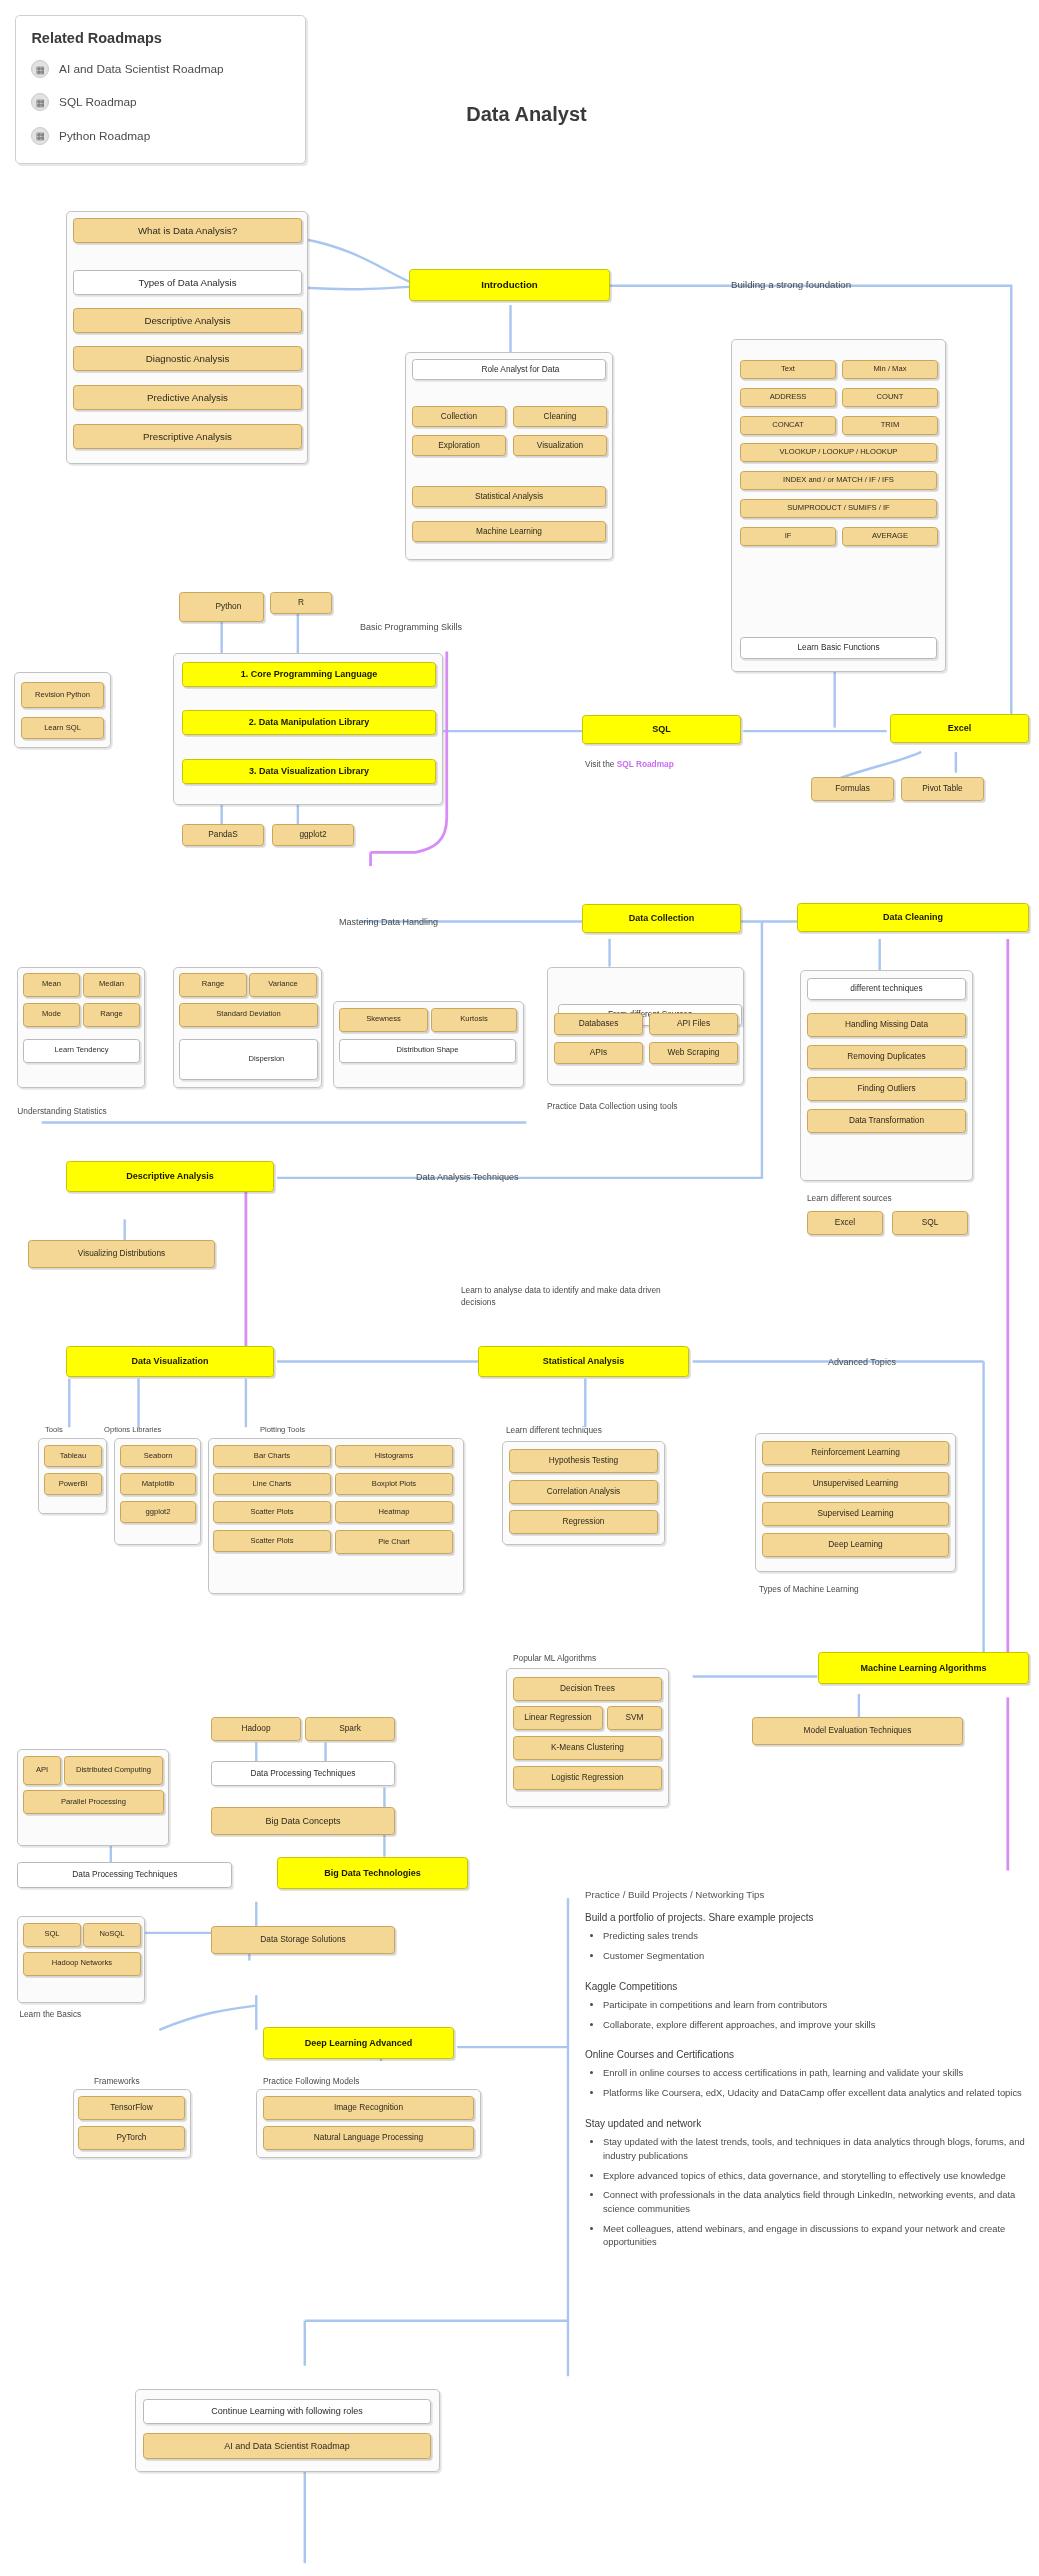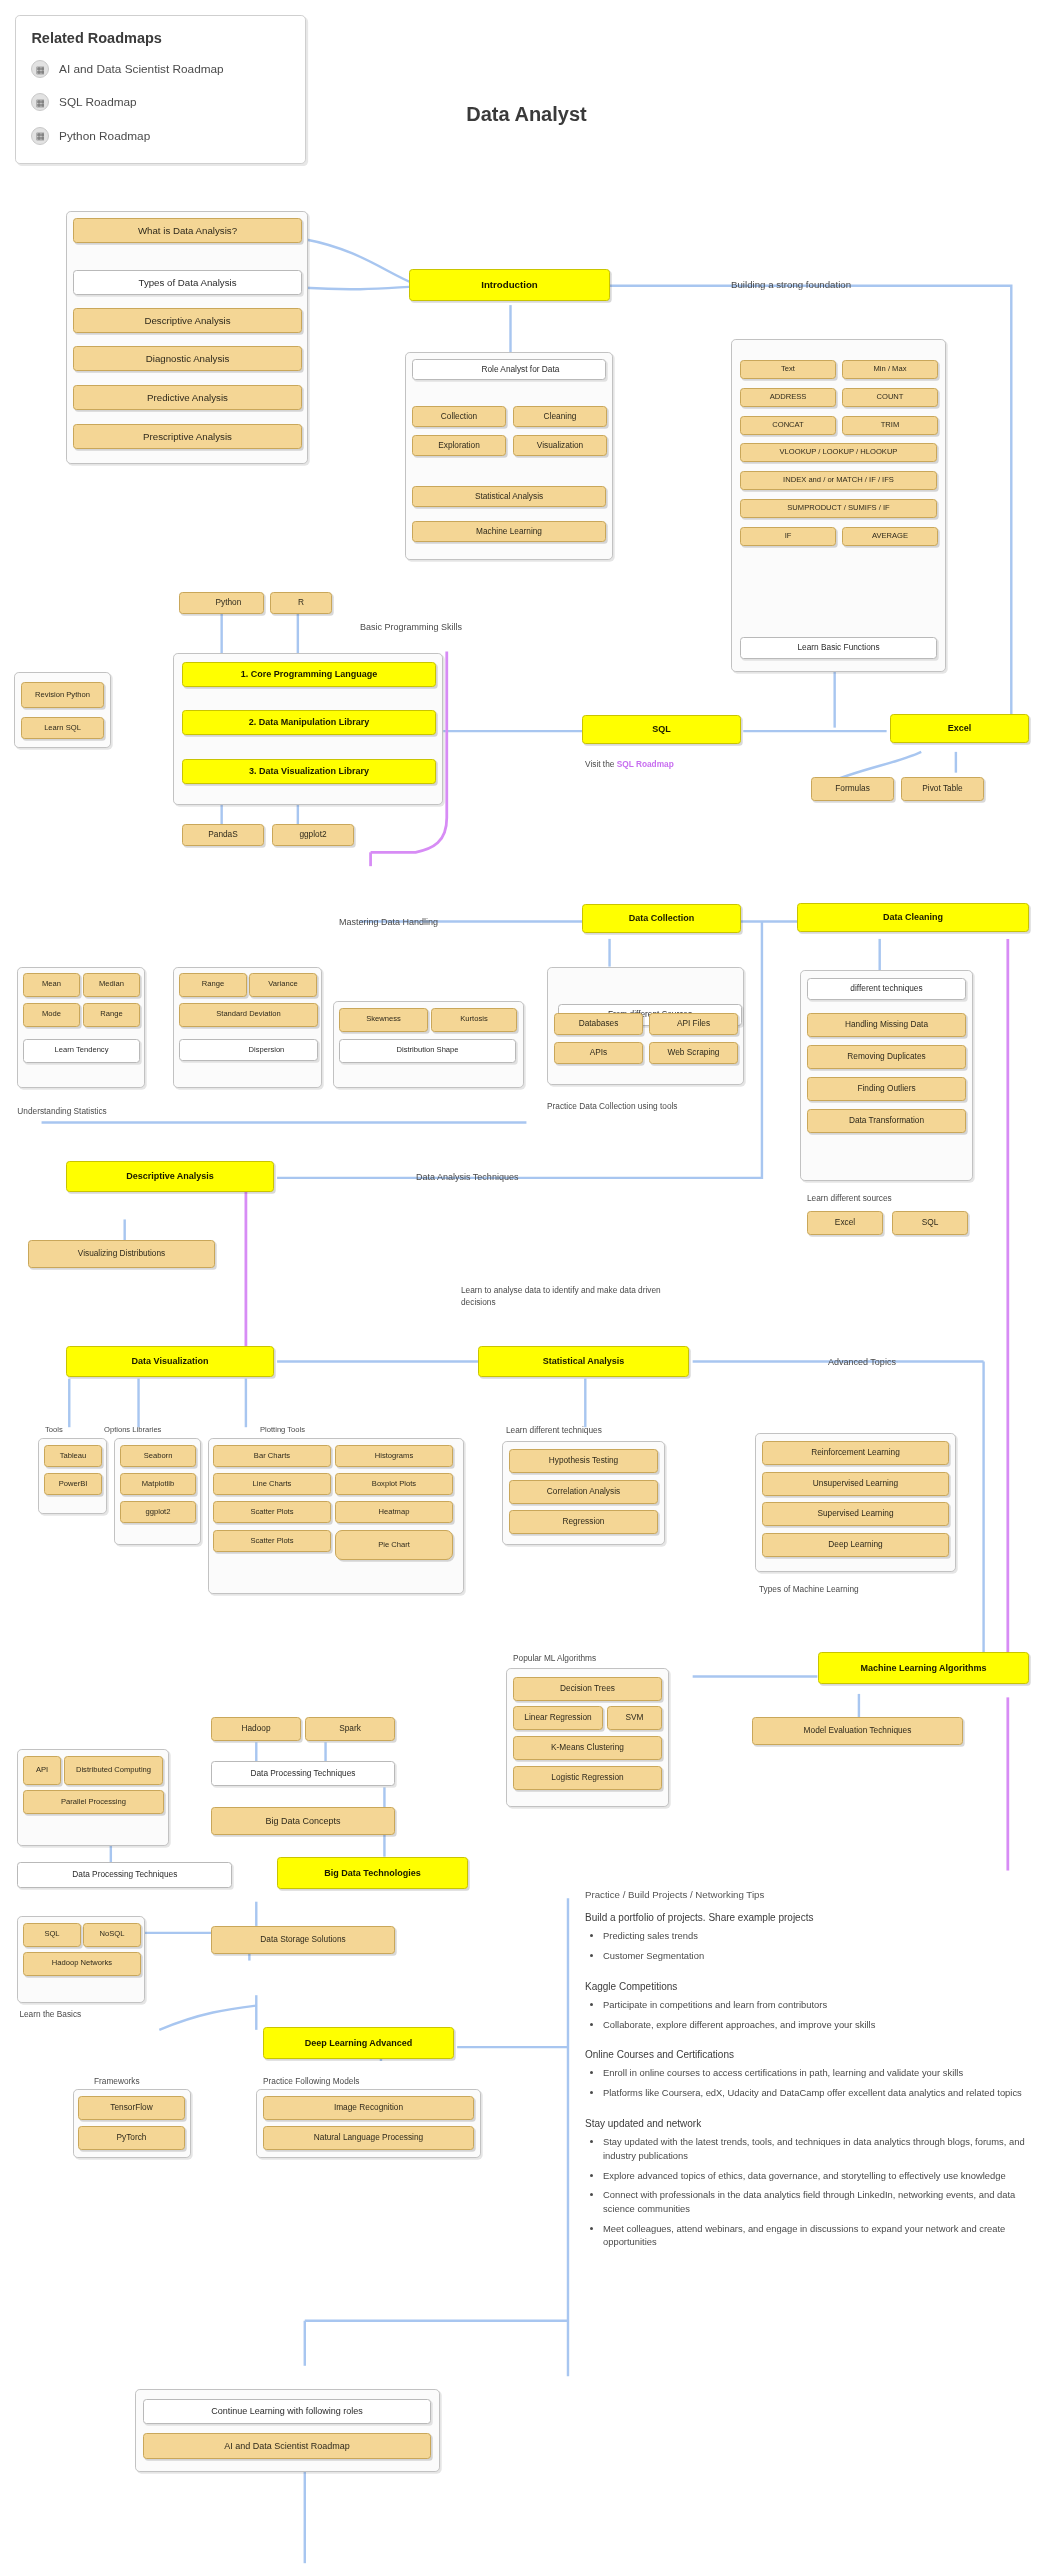--- a/index.html
+++ b/index.html
@@ -220,21 +220,21 @@
   <div class="node tan small" style="left:842px; top:416px; width:96px; height:19.4px;">TRIM</div>
   <div class="node tan small" style="left:740px; top:443px; width:197px; height:19.4px;">VLOOKUP / LOOKUP / HLOOKUP</div>
   <div class="node tan small" style="left:740px; top:471px; width:197px; height:19.4px;">INDEX and / or MATCH / IF / IFS</div>
   <div class="node tan small" style="left:740px; top:499px; width:197px; height:19.4px;">SUMPRODUCT / SUMIFS / IF</div>
   <div class="node tan small" style="left:740px; top:527px; width:96px; height:19.4px;">IF</div>
   <div class="node tan small" style="left:842px; top:527px; width:96px; height:19.4px;">AVERAGE</div>
   <div class="node white s12" style="left:740px; top:637px; width:197px; height:22px;">Learn Basic Functions</div>
 
   <div class="plain s13" style="left:360px; top:620px; width:194px; height:14px;">Basic Programming Skills</div>
 
-  <div class="node tan s12" style="left:179px; top:592px; width:85px; height:22px;padding-left:18px;">Python</div>
+  <div class="node tan s12" style="left:179px; top:592px; width:85px; height:30px;padding-left:18px;">Python</div>
   <div class="node tan s12" style="left:270px; top:592px; width:62px; height:22px;">R</div>
 
   <div class="group-box" style="left:14px; top:672px; width:97px; height:76px;"></div>
   <div class="node tan small" style="left:21px; top:682px; width:83px; height:26px;">Revision Python</div>
   <div class="node tan small" style="left:21px; top:717px; width:83px; height:22px;">Learn SQL</div>
 
   <div class="group-box" style="left:173px; top:653px; width:270px; height:152px;"></div>
   <div class="node yellow s13" style="left:182px; top:662px; width:254px; height:25px;">1. Core Programming Language</div>
   <div class="node yellow s13" style="left:182px; top:710px; width:254px; height:25px;">2. Data Manipulation Library</div>
   <div class="node yellow s13" style="left:182px; top:759px; width:254px; height:25px;">3. Data Visualization Library</div>
@@ -278,21 +278,21 @@
   <div class="node tan small" style="left:23px; top:973px; width:57px; height:23.6px;">Mean</div>
   <div class="node tan small" style="left:83px; top:973px; width:57px; height:23.6px;">Median</div>
   <div class="node tan small" style="left:23px; top:1003px; width:57px; height:23.6px;">Mode</div>
   <div class="node tan small" style="left:83px; top:1003px; width:57px; height:23.6px;">Range</div>
   <div class="node white small" style="left:23px; top:1039px; width:117px; height:23.6px;">Learn Tendency</div>
 
   <div class="group-box" style="left:173px; top:967px; width:149px; height:121px;"></div>
   <div class="node tan small" style="left:179px; top:973px; width:68px; height:23.6px;">Range</div>
   <div class="node tan small" style="left:249px; top:973px; width:68px; height:23.6px;">Variance</div>
   <div class="node tan small" style="left:179px; top:1003px; width:139px; height:23.6px;">Standard Deviation</div>
-  <div class="node white small" style="left:179px; top:1039px; width:139px; height:22px;padding-left:40px;">Dispersion</div>
+  <div class="node white small" style="left:179px; top:1039px; width:139px; height:41px;padding-left:40px;">Dispersion</div>
 
   <div class="group-box" style="left:333px; top:1001px; width:191px; height:87px;"></div>
   <div class="node tan small" style="left:339px; top:1008px; width:89px; height:23.6px;">Skewness</div>
   <div class="node tan small" style="left:431px; top:1008px; width:86px; height:23.6px;">Kurtosis</div>
   <div class="node white small" style="left:339px; top:1039px; width:177px; height:23.6px;">Distribution Shape</div>
 
   <div class="plain s12" style="left:17.3px; top:1105px; width:173px; height:12.5px;">Understanding Statistics</div>
 
   <div class="node yellow s13" style="left:66px; top:1161px; width:208px; height:30.5px;">Descriptive Analysis</div>
   <div class="plain s13" style="left:416px; top:1170px; width:194px; height:14px;">Data Analysis Techniques</div>
@@ -318,21 +318,21 @@
   <div class="node tan small" style="left:120px; top:1501px; width:76px; height:22px;">ggplot2</div>
 
   <div class="group-box" style="left:208px; top:1438px; width:256px; height:156px;"></div>
   <div class="node tan small" style="left:213px; top:1445px; width:118px; height:22px;">Bar Charts</div>
   <div class="node tan small" style="left:335px; top:1445px; width:118px; height:22px;">Histograms</div>
   <div class="node tan small" style="left:213px; top:1473px; width:118px; height:22px;">Line Charts</div>
   <div class="node tan small" style="left:335px; top:1473px; width:118px; height:22px;">Boxplot Plots</div>
   <div class="node tan small" style="left:213px; top:1501px; width:118px; height:22px;">Scatter Plots</div>
   <div class="node tan small" style="left:335px; top:1501px; width:118px; height:22px;">Heatmap</div>
   <div class="node tan small" style="left:213px; top:1530px; width:118px; height:22px;">Scatter Plots</div>
-  <div class="node tan small" style="left:335px; top:1530px; width:118px; height:30px;border-radius:7px;">Pie Chart</div>
+  <div class="node tan small" style="left:335px; top:1530px; width:118px; height:24px;">Pie Chart</div>
 
   <div class="plain s12" style="left:506px; top:1424px; width:173px; height:12.5px;">Learn different techniques</div>
   <div class="group-box" style="left:502px; top:1441px; width:163px; height:104px;"></div>
   <div class="node tan s12" style="left:509px; top:1449px; width:149px; height:23.6px;">Hypothesis Testing</div>
   <div class="node tan s12" style="left:509px; top:1480px; width:149px; height:23.6px;">Correlation Analysis</div>
   <div class="node tan s12" style="left:509px; top:1510px; width:149px; height:23.6px;">Regression</div>
 
   <div class="group-box" style="left:755px; top:1433px; width:201px; height:139px;"></div>
   <div class="node tan s12" style="left:762px; top:1441px; width:187px; height:23.6px;">Reinforcement Learning</div>
   <div class="node tan s12" style="left:762px; top:1472px; width:187px; height:23.6px;">Unsupervised Learning</div>

